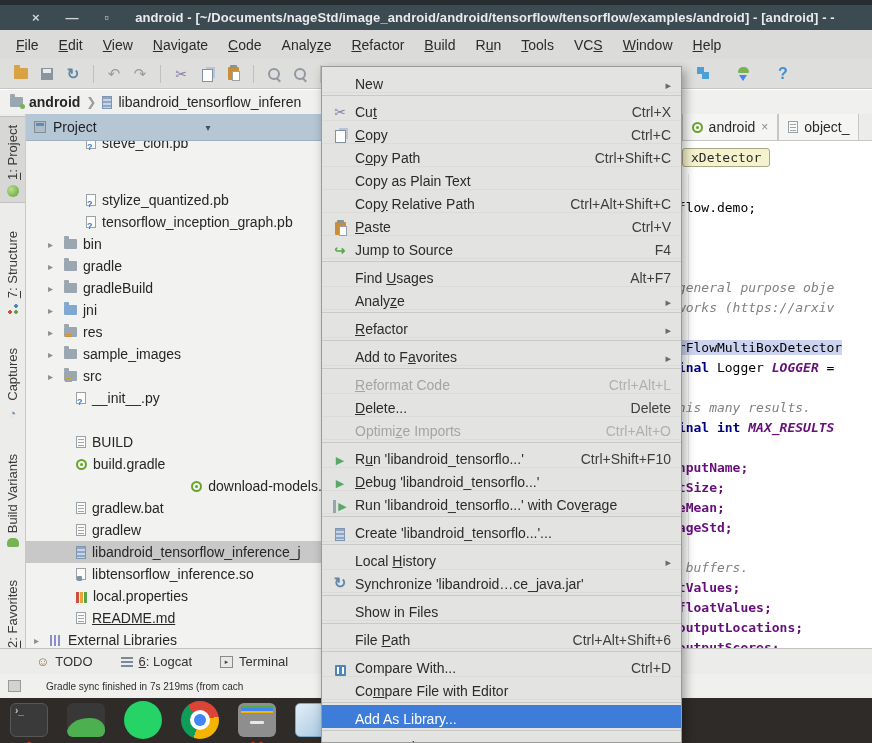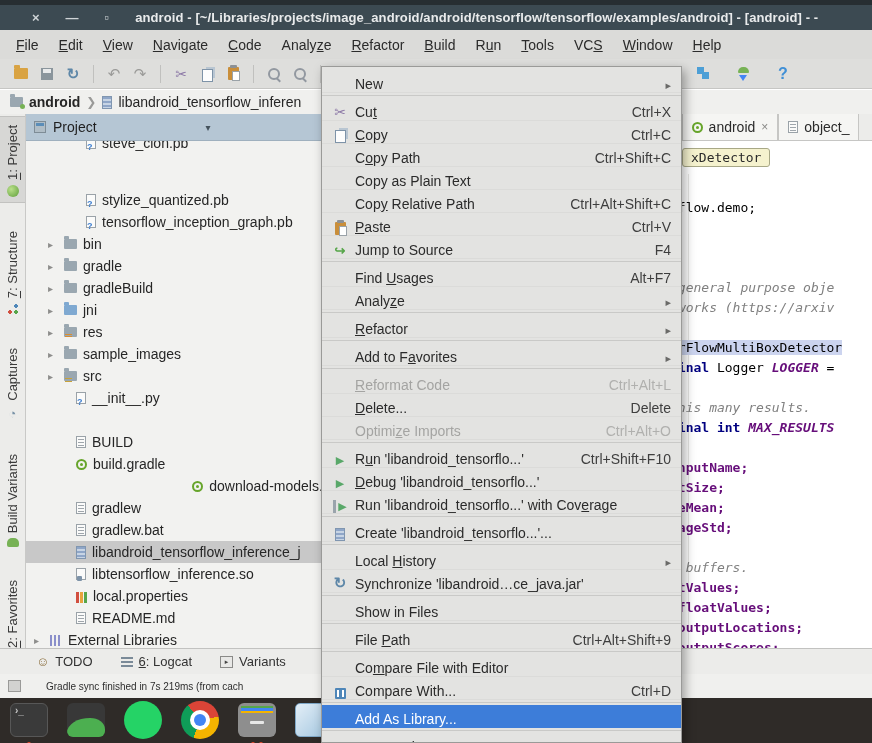--- a/index.html
+++ b/index.html
@@ -34,21 +34,21 @@
 
   
   .stripe{position:absolute;left:0;top:114px;bottom:95px;width:26px;background:#ececea;
     border-right:1px solid #c9c9c7;box-sizing:border-box;display:flex;flex-direction:column;align-items:center;gap:20px;padding-top:2px;}
   .vtab{display:flex;flex-direction:column;align-items:center;gap:5px;padding:8px 0 5px;width:100%;}
   .vtab.sel{background:#d7d7d5;border-top:1px solid #c2c2c0;border-bottom:1px solid #c2c2c0;}
   .vlabel{writing-mode:vertical-rl;transform:rotate(180deg);font-size:13px;color:#3a3a3a;white-space:nowrap;}
 
   
   .ppanel{position:absolute;left:26px;top:114px;width:454px;bottom:95px;background:#f2f2f0;
-    border-right:2px solid #4c1d95;box-sizing:border-box;overflow:hidden;}
+    border-right:4px solid #4c1d95;box-sizing:border-box;overflow:hidden;}
   .phead{position:relative;z-index:2;height:26px;background:#b5c6d4;border-bottom:1px solid #9fb0be;
     display:flex;align-items:center;padding:0 8px;font-size:14px;color:#1f1f1f;gap:7px;}
   .phead .chev{margin-left:102px;color:#44525c;font-size:10px;}
   .tree{position:relative;z-index:1;font-size:14px;color:#262626;}
   .trow{height:22px;display:flex;align-items:center;gap:6px;white-space:nowrap;box-sizing:border-box;}
   .trow.clip{margin-top:-9px;}
   .trow.sel{background:#c8c8c8;}
   .arr{color:#8e8e8c;font-size:10px;width:10px;flex:none;}
 
   
@@ -192,21 +192,21 @@
 </style>
 </head>
 <body>
 
 <div class="titlebar">
   <div class="wctrls">
     <span class="wctrl">×</span>
     <span class="wctrl">—</span>
     <span class="wctrl">▫</span>
   </div>
-  <span class="wtitle">android - [~/Libraries/projects/image_android/android/tensorflow/tensorflow/examples/android] - [android] - -</span>
+  <span class="wtitle">android - [~/Documents/nageStd/image_android/android/tensorflow/tensorflow/examples/android] - [android] - -</span>
 </div>
 
 <div class="menubar">
     <span class="mitem"><u>F</u>ile</span>
     <span class="mitem"><u>E</u>dit</span>
     <span class="mitem"><u>V</u>iew</span>
     <span class="mitem"><u>N</u>avigate</span>
     <span class="mitem"><u>C</u>ode</span>
     <span class="mitem">Analy<u>z</u>e</span>
     <span class="mitem"><u>R</u>efactor</span>
@@ -372,39 +372,39 @@
       <div class="trow" style="padding-left: 50px;">
         <span class="ic  ic-gradle"></span>
         <span class="tlabel">build.gradle</span>
       </div>
       <div class="trow" style="padding-left: 50px; justify-content: center;">
         <span class="ic  ic-gradle"></span>
         <span class="tlabel">download-models.gradle</span>
       </div>
       <div class="trow" style="padding-left: 50px;">
         <span class="ic fi ic-file-text"></span>
-        <span class="tlabel">gradlew</span>
+        <span class="tlabel">gradlew.bat</span>
       </div>
       <div class="trow" style="padding-left: 50px;">
         <span class="ic fi ic-file-text"></span>
-        <span class="tlabel">gradlew.bat</span>
+        <span class="tlabel">gradlew</span>
       </div>
       <div class="trow sel" style="padding-left: 50px;">
         <span class="ic  ic-jar"></span>
         <span class="tlabel">libandroid_tensorflow_inference_j</span>
       </div>
       <div class="trow" style="padding-left: 50px;">
         <span class="ic fi ic-file-lib"></span>
         <span class="tlabel">libtensorflow_inference.so</span>
       </div>
       <div class="trow" style="padding-left: 50px;">
         <span class="ic  ic-properties"></span>
         <span class="tlabel">local.properties</span>
       </div>
-      <div class="trow" style="padding-left: 50px;">
+      <div class="trow" style="padding-left: 50px; text-decoration: underline;">
         <span class="ic fi ic-file-text"></span>
         <span class="tlabel">README.md</span>
       </div>
       <div class="trow" style="padding-left: 8px;">
         <span class="arr">▸</span>
         <span class="ic  ic-libraries"></span>
         <span class="tlabel">External Libraries</span>
       </div>
     </div>
 </div>
@@ -581,33 +581,33 @@
     </div>
     <div class="msep"></div>
     <div class="mrow">
       <span class="micon"></span>
       <span class="mlabel">Show in Files</span>
     </div>
     <div class="msep"></div>
     <div class="mrow">
       <span class="micon"></span>
       <span class="mlabel">File <u>P</u>ath</span>
-      <span class="mshort">Ctrl+Alt+Shift+9</span>
-    </div>
-    <div class="msep"></div>
-    <div class="mrow">
-      <span class="micon"></span>
-      <span class="mlabel">Co<u>m</u>pare File with Editor</span>
-    </div>
+      <span class="mshort">Ctrl+Alt+Shift+6</span>
+    </div>
+    <div class="msep"></div>
     <div class="mrow">
       <span class="micon">
         <span class="ic  ic-compare"></span>
       </span>
       <span class="mlabel">Compare With...</span>
       <span class="mshort">Ctrl+D</span>
+    </div>
+    <div class="mrow">
+      <span class="micon"></span>
+      <span class="mlabel">Co<u>m</u>pare File with Editor</span>
     </div>
     <div class="msep"></div>
     <div class="mrow sel">
       <span class="micon"></span>
       <span class="mlabel">Add As Library...</span>
     </div>
     <div class="msep"></div>
     <div class="mrow">
       <span class="micon">
         <span class="ic  ic-github"></span>
@@ -620,21 +620,21 @@
     <div class="btab">
       <span class="ic  ic-todo">☺</span>
       <span>TODO</span>
     </div>
     <div class="btab">
       <span class="ic  ic-logcat"></span>
       <span><u>6</u>: Logcat</span>
     </div>
     <div class="btab">
       <span class="ic  ic-terminal"></span>
-      <span>Variants</span>
+      <span>Terminal</span>
     </div>
   </div>
 
 <div class="sbar">
   <span class="ic ic-winsq"></span>
   <span>Gradle sync finished in 7s 219ms (from cach</span>
 </div>
 
 <div class="taskbar">
     <div class="tkwrap">

